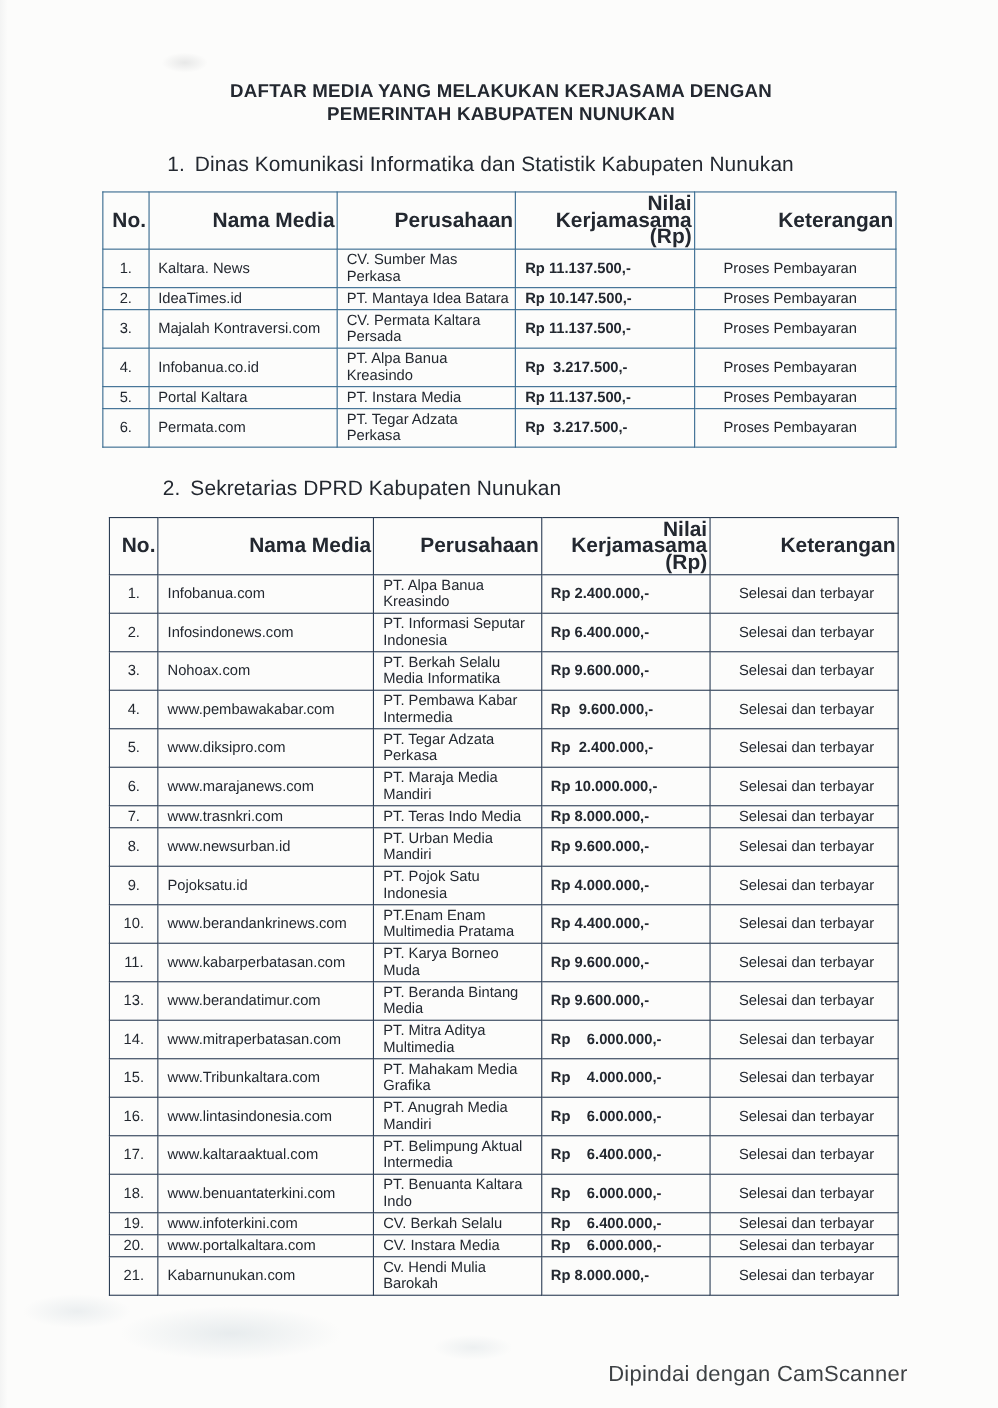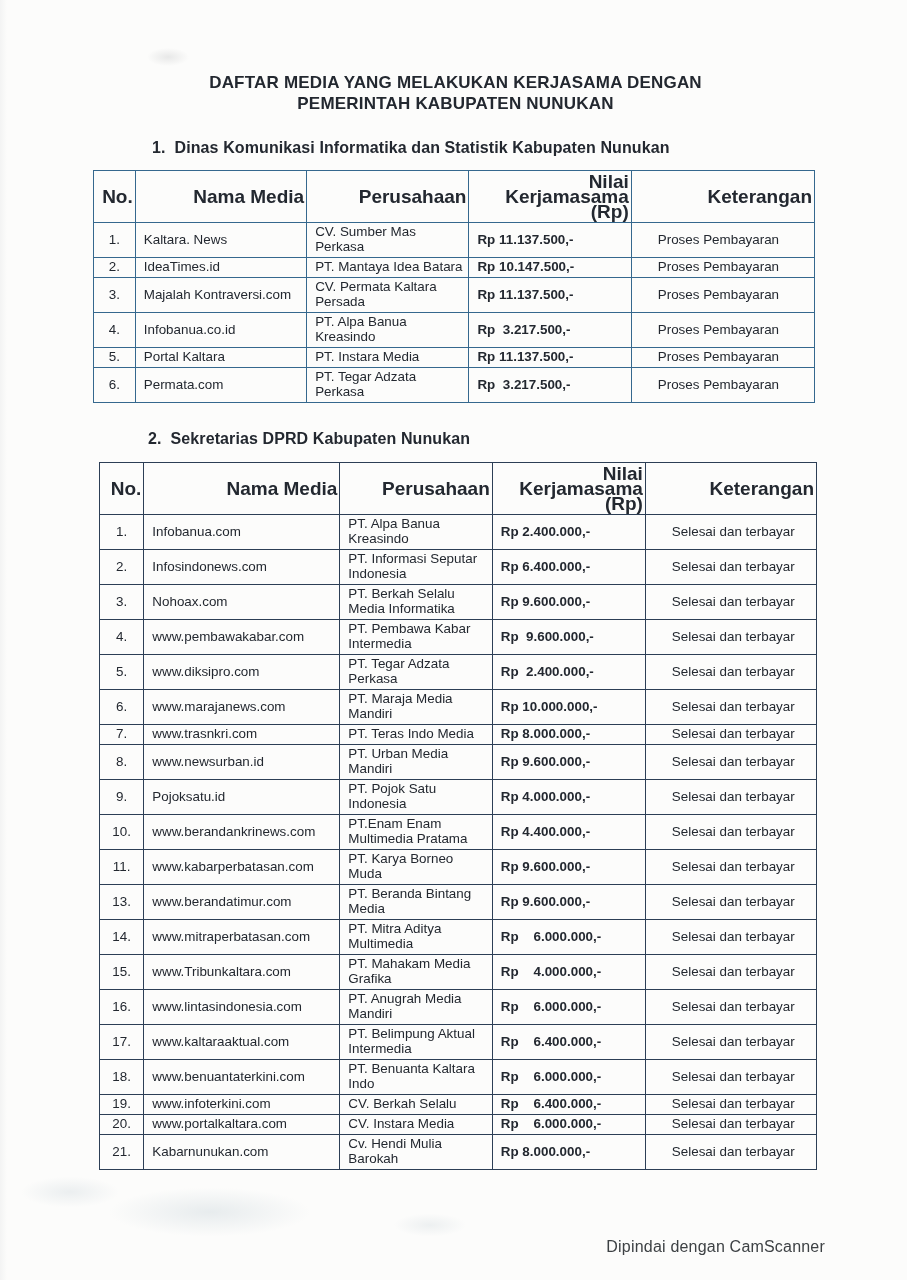--- a/index.html
+++ b/index.html
@@ -17,21 +17,21 @@
       radial-gradient(140px 34px at 210px 1212px, rgba(206,216,221,.45), transparent 72%),
       radial-gradient(70px 22px at 70px 1192px, rgba(210,218,223,.40), transparent 70%),
       radial-gradient(50px 16px at 430px 1225px, rgba(212,220,224,.38), transparent 72%),
       linear-gradient(to right, rgba(196,200,204,.16) 0px, rgba(196,200,204,0) 7px);
   }
   .content{position:absolute;left:93px;top:72px;width:725px;}
   .title{
     text-align:center;font-weight:bold;font-size:17px;line-height:21px;
     letter-spacing:.2px;color:var(--ink,#232830);
   }
-  .sec-heading{font-weight:bold;font-size:16px;letter-spacing:.1px;white-space:nowrap;}
+  .sec-heading{font-weight:normal;font-size:19px;letter-spacing:.1px;white-space:nowrap;}
   .sec-heading .num{margin-right:9px;}
   #sec1-heading{margin:25px 0 0 59px;}
   #sec2-heading{margin:27px 0 0 55px;}
 
   table{border-collapse:collapse;table-layout:fixed;}
   #table1{width:722px;margin-top:13px;}
   #table2{width:718px;margin:14px 0 0 6px;}
 
   th,td{border:1.5px solid var(--table1_border,#35688e);}
   #table2 th,#table2 td{border-color:var(--table2_border,#2c3e55);}
@@ -51,21 +51,21 @@
   td.c3{white-space:pre;font-weight:bold;}
   td.c4{padding-left:26px;}
 
   #table1 .c0{width:5.3%;} #table1 .c1{width:23.9%;} #table1 .c2{width:22.6%;}
   #table1 .c3{width:22.6%;} #table1 .c4{width:25.6%;}
   #table2 .c0{width:5.7%;} #table2 .c1{width:27.6%;} #table2 .c2{width:21.3%;}
   #table2 .c3{width:21.4%;} #table2 .c4{width:24.0%;}
 
   #footer{
     position:absolute;right:82px;top:1238px;
-    font-size:16px;color:var(--footer_ink,#3d4144);letter-spacing:.2px;
+    font-size:20px;color:var(--footer_ink,#3d4144);letter-spacing:.2px;
   }
 </style>
 </head>
 <body>
 
 <div id="artifacts"></div>
 
 <div class="content">
 
   <div class="title">

